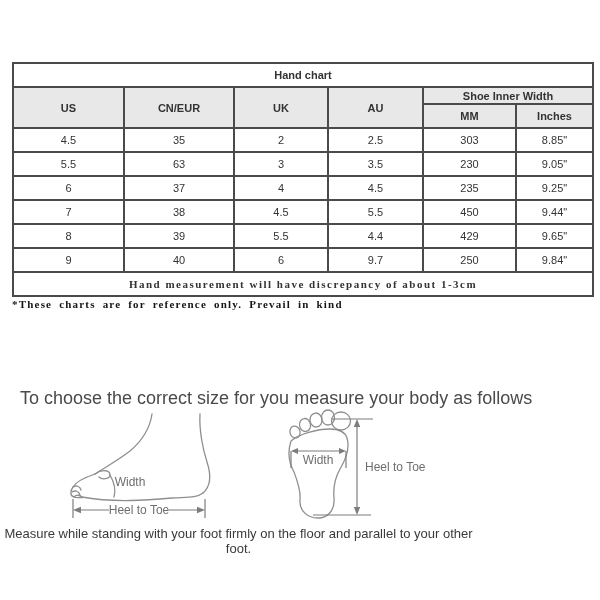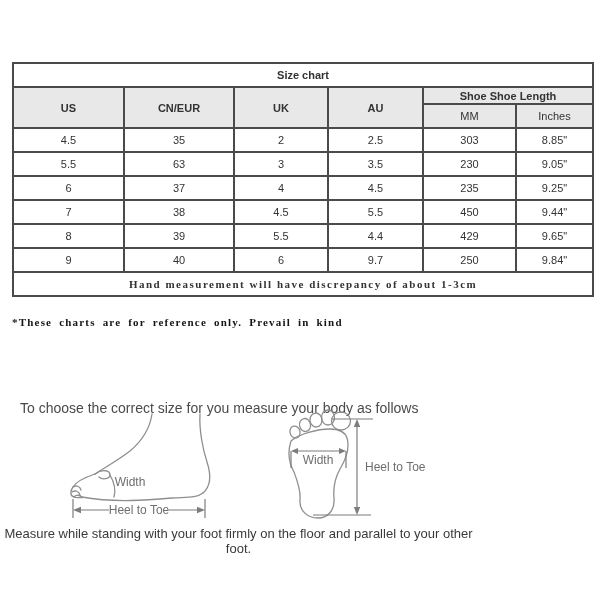--- a/index.html
+++ b/index.html
@@ -21,32 +21,32 @@
   }
   table.size-chart td{
     border:2px solid var(--border);
     text-align:center;vertical-align:middle;
     font-size:11px;color:var(--text);
     padding:0;height:22px;overflow:hidden;white-space:nowrap;
   }
   .row-title td{font-weight:700;font-size:13.5px;height:24px;color:#222;}
   .row-head td{background:var(--header-bg);font-weight:700;font-size:13px;color:#222;}
   .row-head td.span-head{height:15px;}
-  .row-subhead td{background:var(--header-bg);font-weight:400;font-size:10.5px;height:15px;color:#333;}
+  .row-subhead td{background:var(--header-bg);font-weight:700;font-size:10.5px;height:15px;color:#333;}
   .row-foot td{
     font-family:"Liberation Serif","DejaVu Serif",serif;
     font-weight:700;font-size:11.5px;letter-spacing:1.5px;height:26px;color:#1a1a1a;
   }
   .ref-note{
-    position:absolute;left:12px;top:316px;
+    position:absolute;left:12px;top:298px;
     font-family:"Liberation Serif","DejaVu Serif",serif;
     font-weight:700;font-size:11px;letter-spacing:1.2px;word-spacing:3px;color:#151515;
   }
   .htm-heading{position:absolute;left:20px;top:352px;font-size:17px;color:var(--heading-gray);}
-  .htm-instruction{position:absolute;left:20px;top:400px;font-size:14px;color:#4a4a4a;}
+  .htm-instruction{position:absolute;left:20px;top:388px;font-size:18px;color:#4a4a4a;}
   .bottom-note{position:absolute;left:0;top:526px;width:477px;text-align:center;font-size:13px;color:#3a3a3a;}
   svg.diagram{position:absolute;}
   svg.side-foot{left:64px;top:412px;}
   svg.sole-foot{left:283px;top:407px;}
   .outline{fill:none;stroke:var(--diagram-stroke);stroke-width:1.3;stroke-linecap:round;stroke-linejoin:round;}
   .dim{fill:none;stroke:#7d7d7d;stroke-width:1.2;}
   .dim-arrow{fill:#7d7d7d;stroke:none;}
   .dim-label{fill:var(--diagram-label);font-family:"Liberation Sans","DejaVu Sans",sans-serif;font-size:12px;}
 </style>
 </head>
@@ -58,28 +58,28 @@
     <colgroup>
       <col style="width:111px">
         <col style="width:110px">
         <col style="width:94px">
       <col style="width:95px">
         <col style="width:93px">
         <col style="width:77px">
     </colgroup>
     <tbody>
       <tr class="row-title">
-        <td colspan="6">Size chart</td>
+        <td colspan="6">Hand chart</td>
       </tr>
       <tr class="row-head">
         <td rowspan="2">US</td>
         <td rowspan="2">CN/EUR</td>
         <td rowspan="2">UK</td>
         <td rowspan="2">AU</td>
-        <td colspan="2" class="span-head">Shoe Shoe Length</td>
+        <td colspan="2" class="span-head">Shoe Inner Width</td>
       </tr>
       <tr class="row-subhead">
         <td>MM</td>
         <td>Inches</td>
       </tr>
       <tr>
         <td>4.5</td>
         <td>35</td>
         <td>2</td>
         <td>2.5</td>

